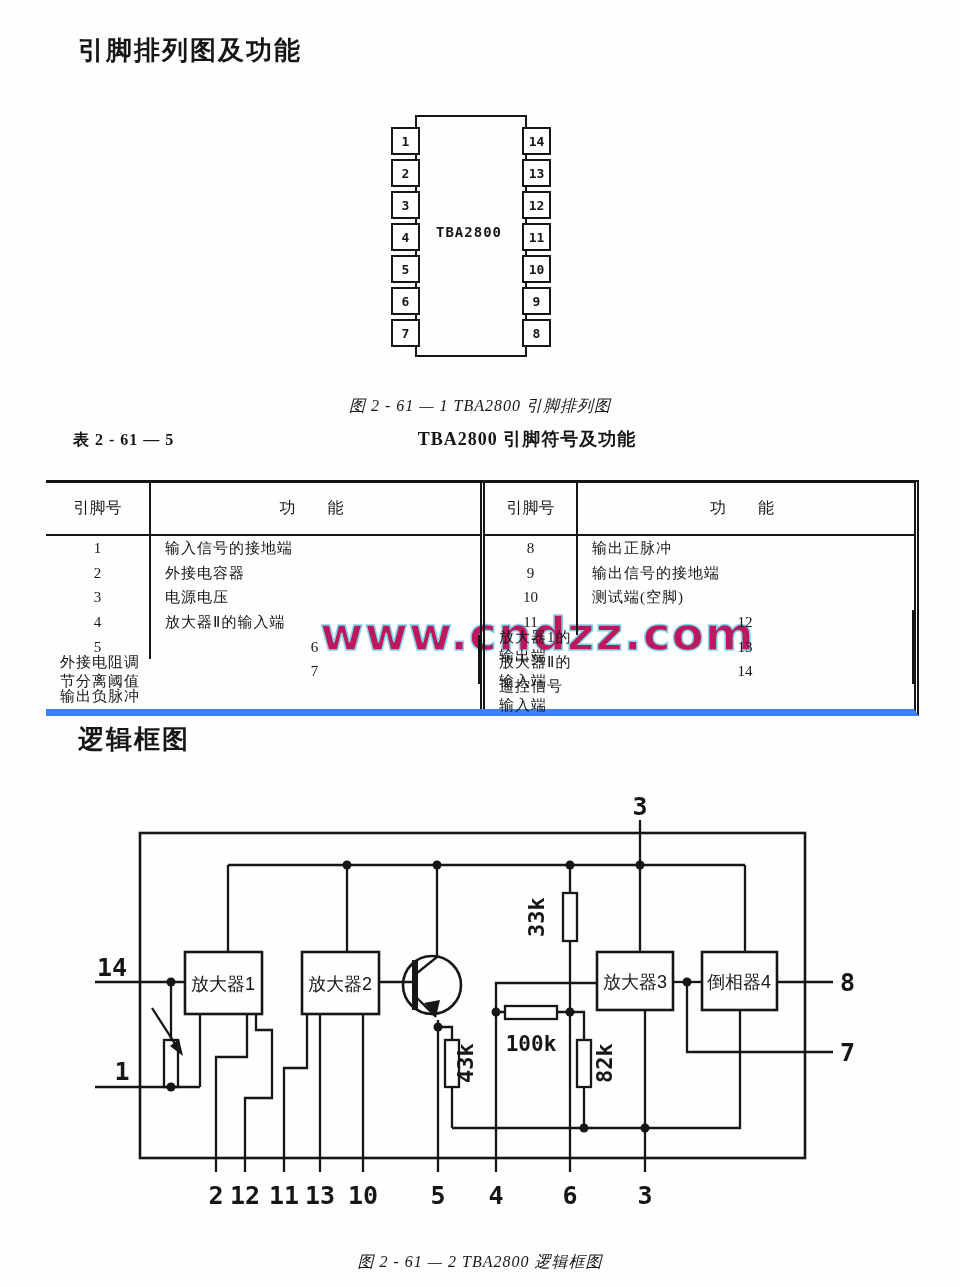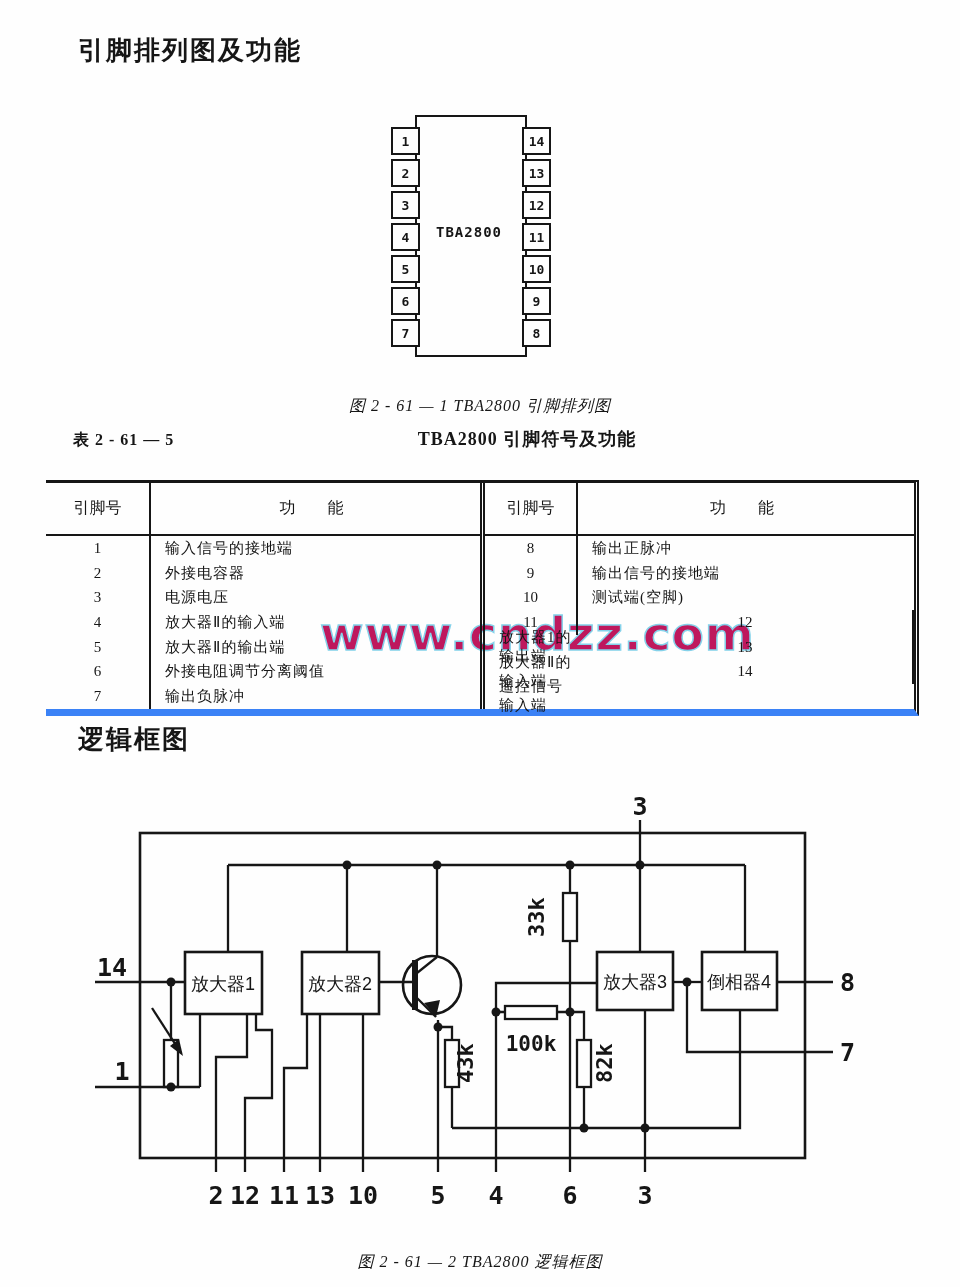--- a/index.html
+++ b/index.html
@@ -107,21 +107,20 @@
       <div class="hcell hfunc">功　能</div>
       <div class="rcell rpin">1</div>
       <div class="rcell rfunc">输入信号的接地端</div>
       <div class="rcell rpin">2</div>
       <div class="rcell rfunc">外接电容器</div>
       <div class="rcell rpin">3</div>
       <div class="rcell rfunc">电源电压</div>
       <div class="rcell rpin">4</div>
       <div class="rcell rfunc">放大器Ⅱ的输入端</div>
       <div class="rcell rpin">5</div>
-      <div class="rcell rfunc">放大器Ⅱ的输出端</div>
       <div class="rcell rpin">6</div>
       <div class="rcell rfunc">外接电阻调节分离阈值</div>
       <div class="rcell rpin">7</div>
       <div class="rcell rfunc">输出负脉冲</div>
     </div>
     <div class="t-half t-right">
       <div class="hcell c1">引脚号</div>
       <div class="hcell hfunc">功　能</div>
       <div class="rcell rpin">8</div>
       <div class="rcell rfunc">输出正脉冲</div>

